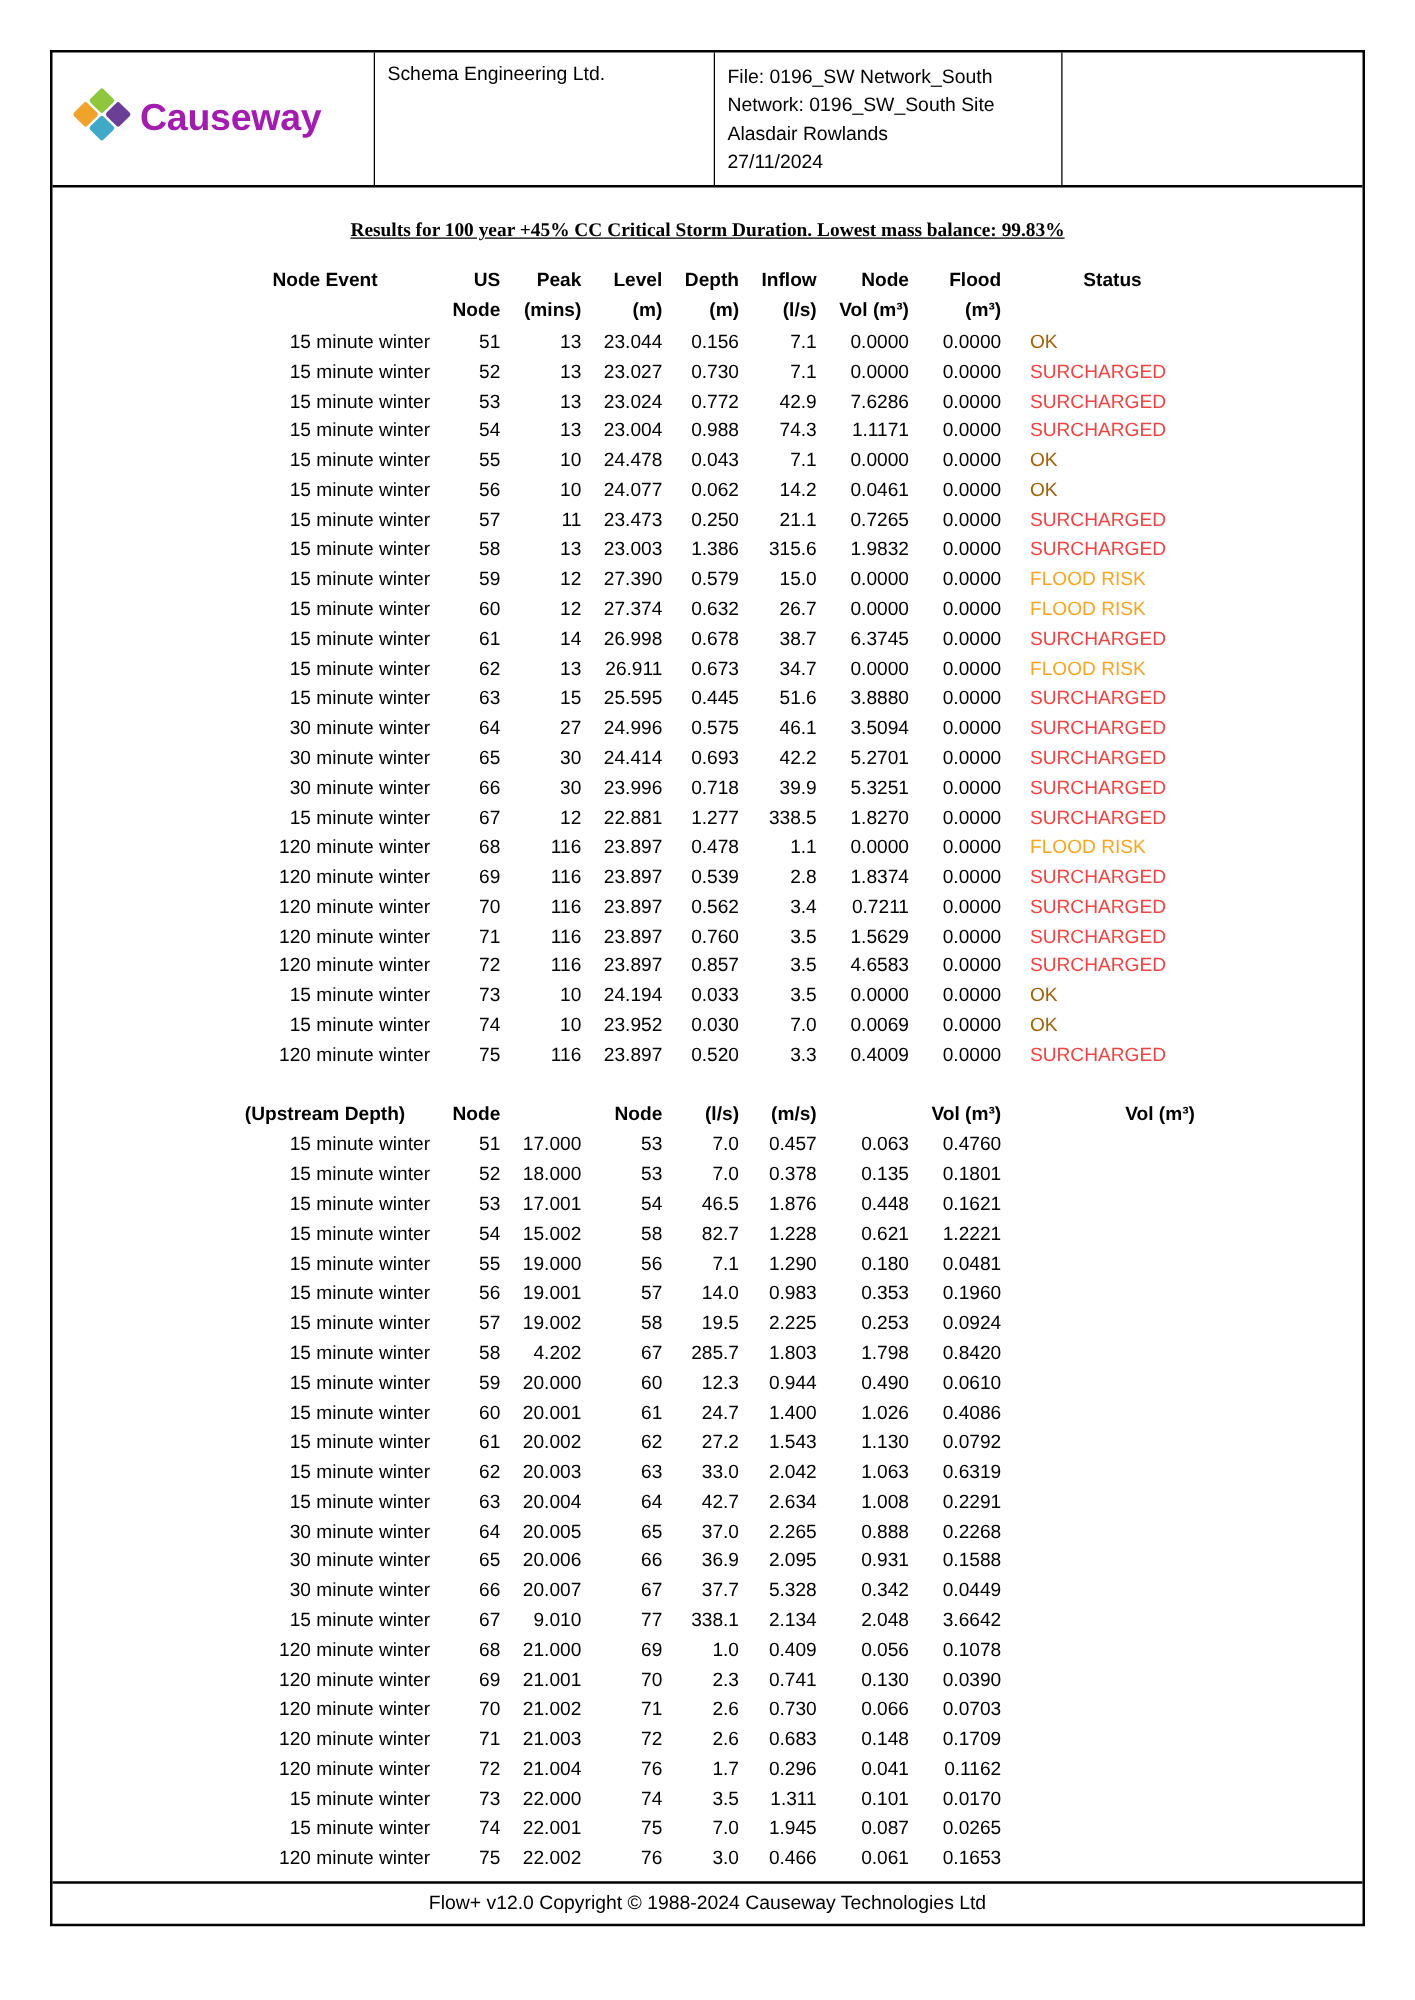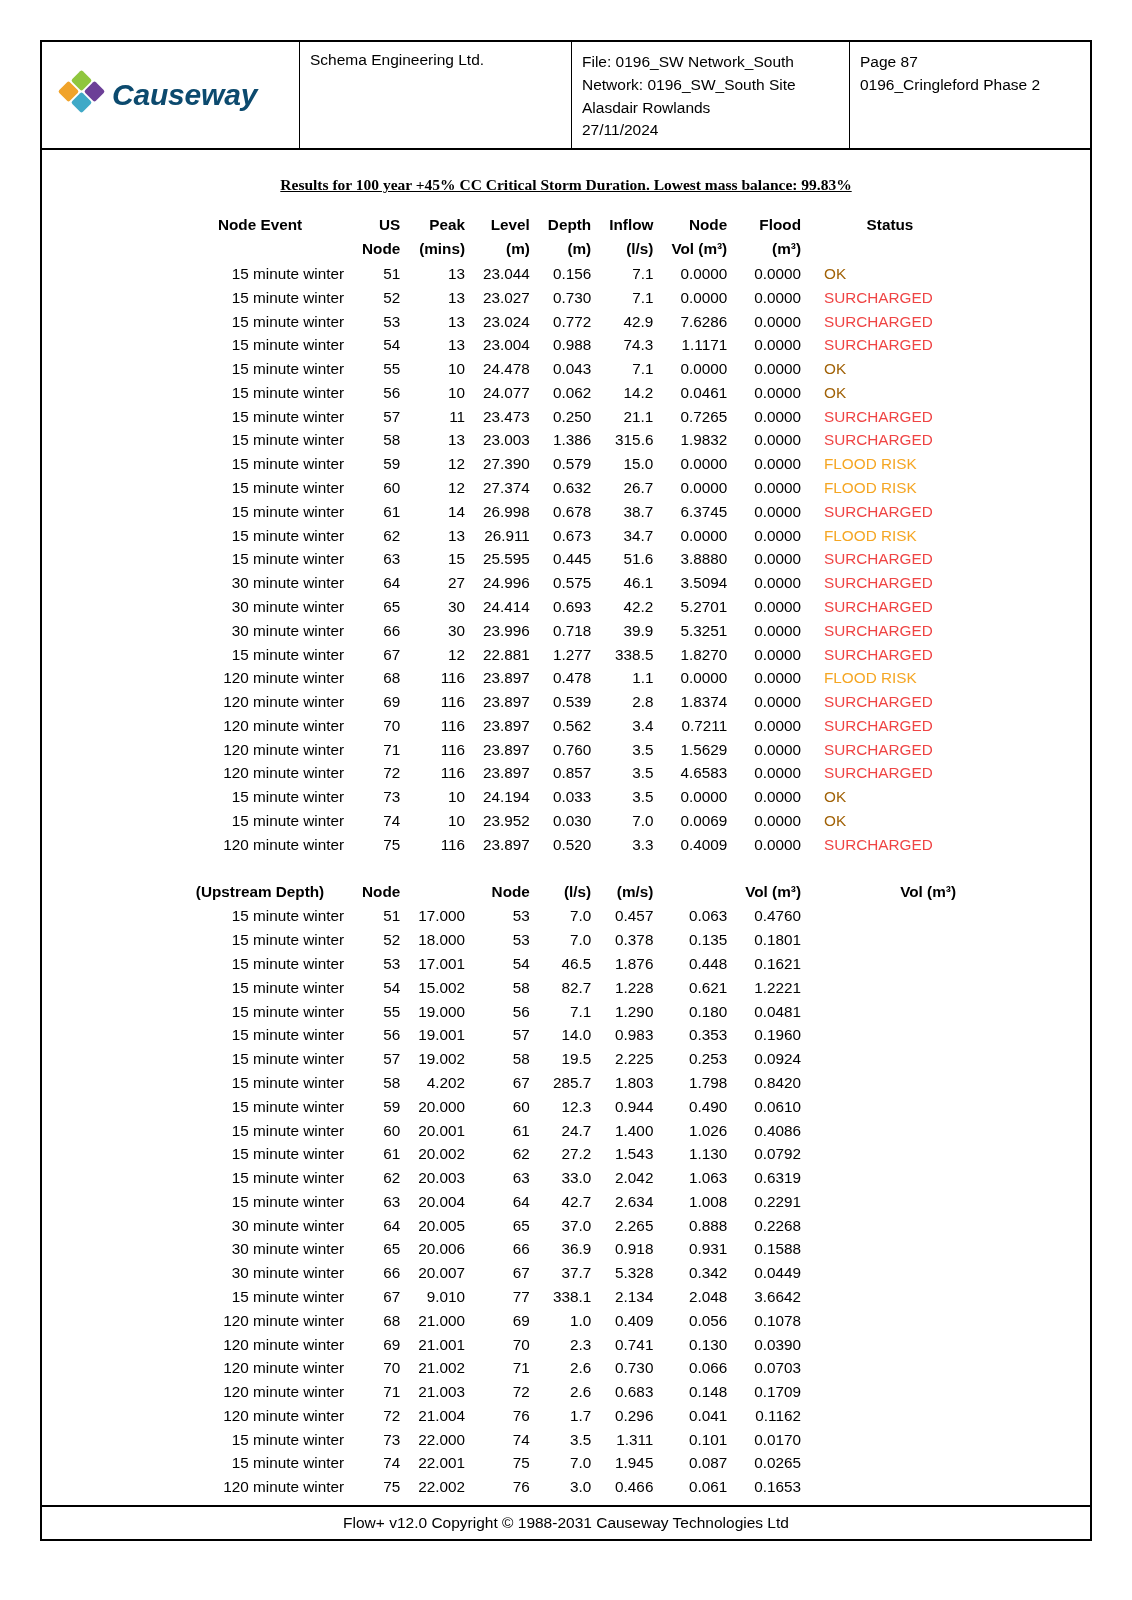--- a/index.html
+++ b/index.html
@@ -53,23 +53,22 @@
     transform: rotate(45deg);
     border-radius: 2px;
   }
   .d1 { left: 14px; top: 0px;  background: #8fc63d; }
   .d2 { left: 1px;  top: 11px; background: #f0a32a; }
   .d3 { left: 27px; top: 11px; background: #6c3f97; }
   .d4 { left: 14px; top: 22px; background: #3fa9c7; }
   .logo-text {
     font-size: 30px;
     font-weight: bold;
-    color: #0c4a6e;
+    color: #a21caf;
     letter-spacing: -0.2px;
-    font-style: italic;
   }
   .hdr-company {
     width: 272px;
     box-sizing: border-box;
     border-right: 1.5px solid #000;
     padding: 9px 8px 6px 10px;
     font-size: 15.5px;
   }
   .hdr-file {
     width: 278px;
@@ -149,24 +148,20 @@
         </span>
         <span class="logo-text">Causeway</span>
       </div>
       <div class="hdr-company">Schema Engineering Ltd.</div>
       <div class="hdr-file">
         <div>File: 0196_SW Network_South</div>
         <div>Network: 0196_SW_South Site</div>
         <div>Alasdair Rowlands</div>
         <div>27/11/2024</div>
       </div>
-      <div class="hdr-page">
-        <div>Page 87</div>
-        <div>0196_Cringleford Phase 2</div>
-      </div>
     </div>
 
     <div class="body">
       <div class="results-title">Results for 100 year +45% CC Critical Storm Duration.  Lowest mass balance: 99.83%</div>
 
       <table class="data">
         <tbody id="table-body">
             <tr>
               <th class="col-event">Node Event</th>
               <th>US</th>
@@ -631,21 +626,21 @@
               <td>0.888</td>
               <td>0.2268</td>
               <td></td>
             </tr>
             <tr>
               <td class="col-event">30 minute winter</td>
               <td>65</td>
               <td>20.006</td>
               <td>66</td>
               <td>36.9</td>
-              <td>0.918</td>
+              <td>2.095</td>
               <td>0.931</td>
               <td>0.1588</td>
               <td></td>
             </tr>
             <tr>
               <td class="col-event">30 minute winter</td>
               <td>66</td>
               <td>20.007</td>
               <td>67</td>
               <td>37.7</td>
@@ -750,15 +745,15 @@
               <td>3.0</td>
               <td>0.466</td>
               <td>0.061</td>
               <td>0.1653</td>
               <td></td>
             </tr>
           </tbody>
       </table>
     </div>
 
-    <div class="footer">Flow+ v12.0 Copyright © 1988-2031 Causeway Technologies Ltd</div>
+    <div class="footer">Flow+ v12.0 Copyright © 1988-2024 Causeway Technologies Ltd</div>
   </div>
 </div>
 
 </body></html>

